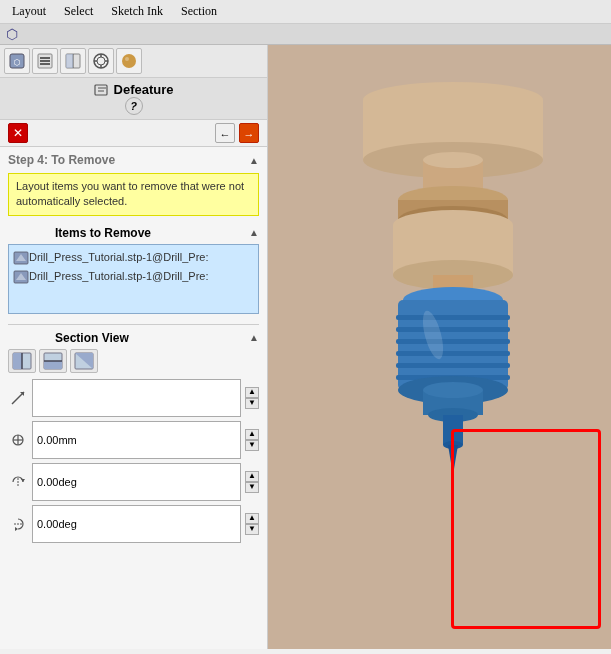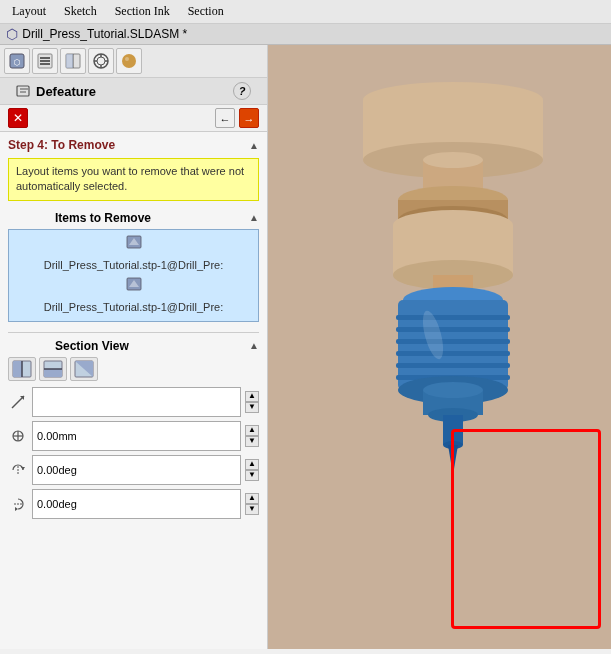--- a/index.html
+++ b/index.html
@@ -74,23 +74,24 @@
       justify-content: center;
       font-size: 14px;
       border-radius: 2px;
     }
 
     
     .panel-header {
       display: flex;
       align-items: center;
       justify-content: space-between;
-      padding: 4px 16px;
+      padding: 4px 8px;
       background: #e0e0e0;
       border-bottom: 1px solid #ccc;
+      flex-direction: column;
     }
     .panel-title {
       font-size: 13px;
       font-weight: bold;
       display: flex;
       align-items: center;
       gap: 4px;
     }
     .panel-controls {
       display: flex;
@@ -106,21 +107,21 @@
     
     .step-header {
       display: flex;
       align-items: center;
       justify-content: space-between;
       margin-bottom: 6px;
     }
     .step-label {
       font-size: 12px;
       font-weight: bold;
-      color: #7f1d1d;
+      color: #737373;
     }
 
     
     .warning-box {
       background: #ffffa0;
       border: 1px solid #dddd00;
       padding: 5px 7px;
       font-size: 11px;
       color: #333;
       margin-bottom: 10px;
@@ -150,22 +151,21 @@
       font-size: 11px;
       color: #333;
       line-height: 1.6;
       display: flex;
       flex-direction: column;
       gap: 2px;
     }
     .list-item-row {
       display: flex;
       align-items: center;
-      gap: 7px;
-      flex-direction: column;
+      gap: 0;
     }
     .item-icon {
       width: 16px;
       height: 16px;
       flex-shrink: 0;
     }
 
     
     .divider {
       border: none;
@@ -206,21 +206,21 @@
       width: 20px;
       height: 20px;
       display: flex;
       align-items: center;
       justify-content: center;
       font-size: 10px;
       flex-shrink: 0;
     }
     .input-field {
       flex: 1;
-      height: 30px;
+      height: 38px;
       border: 1px solid #aaa;
       background: white;
       padding: 0 4px;
       font-size: 11px;
     }
     .spin-btn-group {
       display: flex;
       flex-direction: column;
       width: 14px;
     }
@@ -307,28 +307,27 @@
       font-size: 10px;
       color: #555;
       cursor: pointer;
     }
   </style>
 </head>
 <body>
 
 <div class="menu-bar">
   <span class="menu-item">Layout</span>
-  <span class="menu-item">Sketch</span>
-  <span class="menu-item">Section Ink</span>
+  <span class="menu-item">Select</span>
+  <span class="menu-item">Sketch Ink</span>
   <span class="menu-item">Section</span>
 </div>
 
 <div class="doc-title-bar">
   <span style="color:#448; font-size:14px;">⬡</span>
-  <span>Drill_Press_Tutorial.SLDASM *</span>
 </div>
 
 <div class="main-area">
 
   <div class="left-panel">
 
     <div class="toolbar-row">
       <div class="tb-btn" title="View Orientation">
         <svg width="18" height="18" viewBox="0 0 18 18">
             <rect x="2" y="2" width="14" height="14" rx="2" fill="#8899bb" stroke="#556"></rect>

